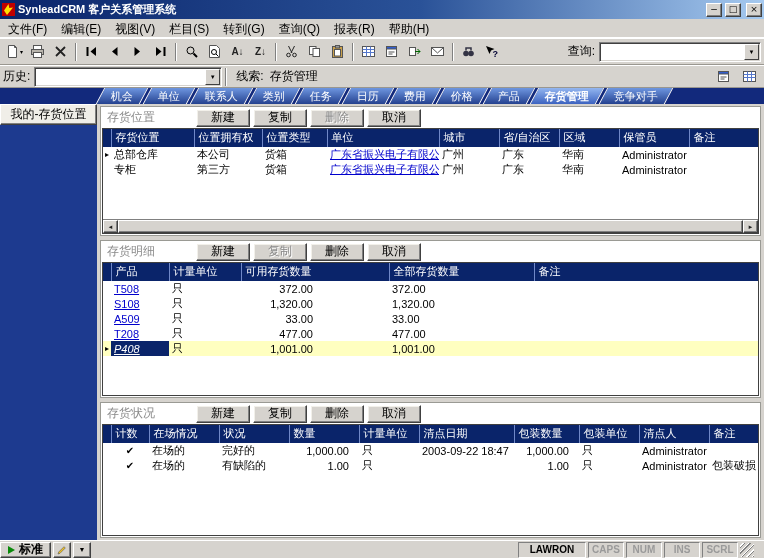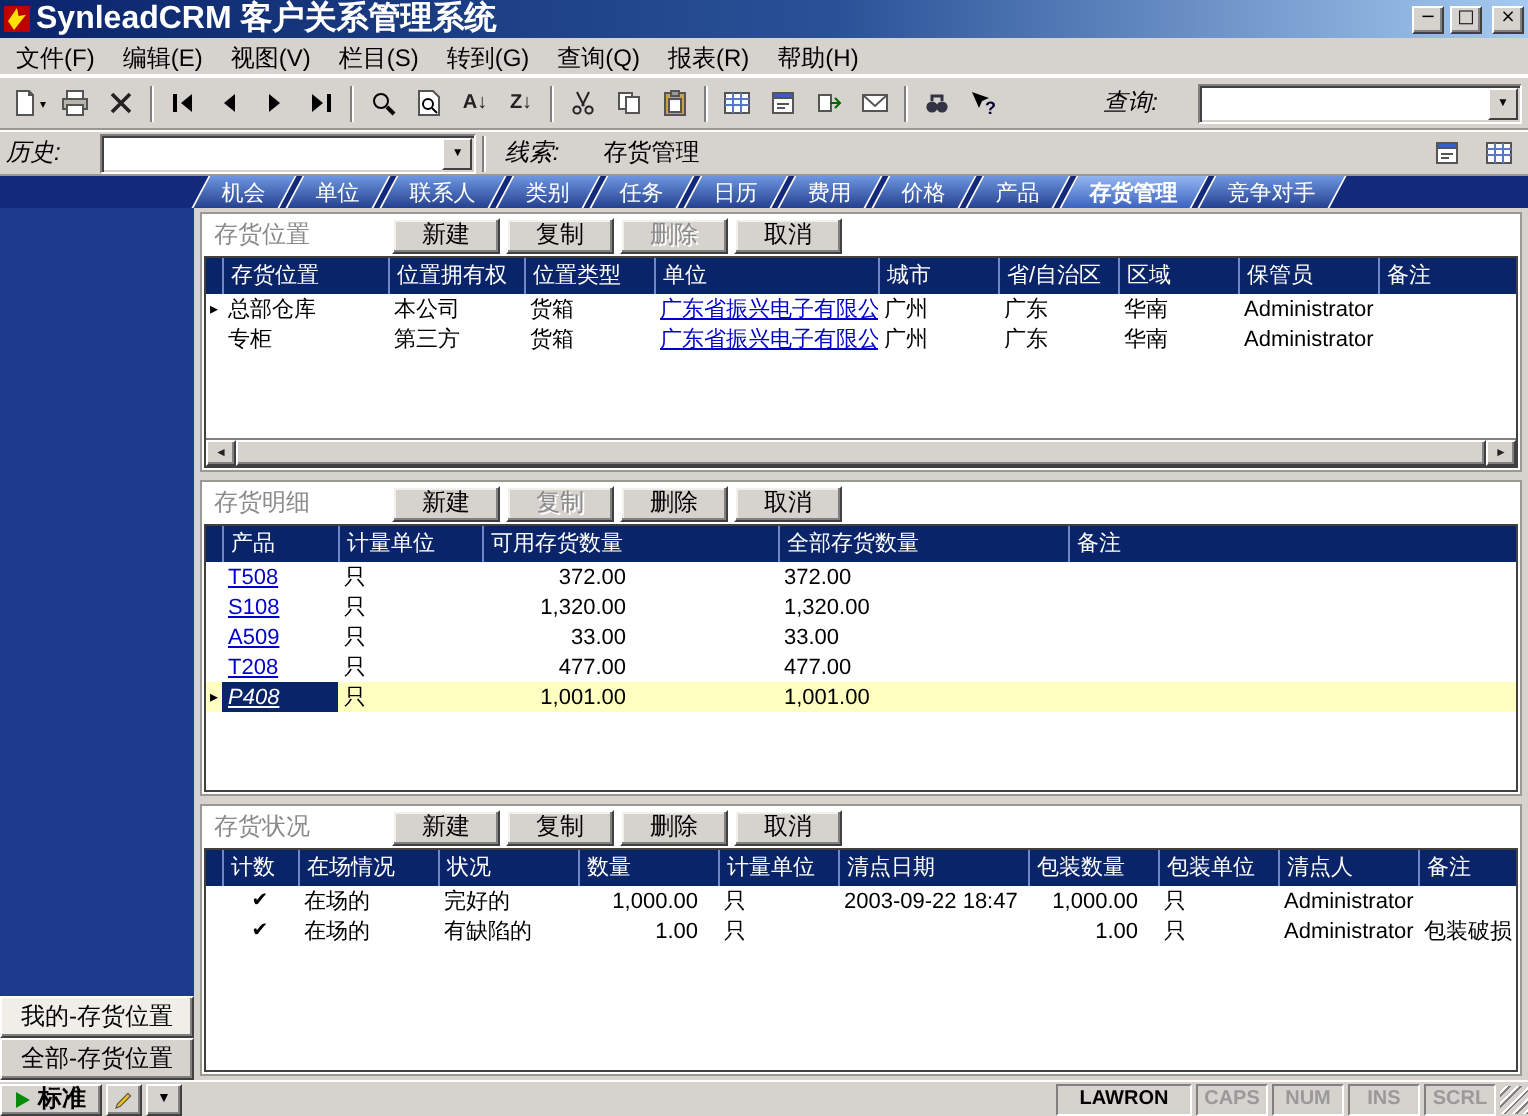--- a/index.html
+++ b/index.html
@@ -2,53 +2,53 @@
 <html><head>
 <meta charset="utf-8">
 <style>
 * { margin:0; padding:0; box-sizing:border-box; }
 html,body { width:764px; height:558px; overflow:hidden; }
 body { font-family:"Liberation Sans","DejaVu Sans",sans-serif; font-size:12px; background:#d6d3ce; color:#000; }
 .window { width:764px; height:558px; display:flex; flex-direction:column; background:#d6d3ce; overflow:hidden; }
 
 
 .titlebar { height:19px; flex:none; background:linear-gradient(90deg,#0a246a 0%,#2a5298 55%,#a6caf0 100%); display:flex; align-items:center; padding:0 2px; gap:3px; }
-.title-text { color:#fff; font-weight:bold; font-size:16px; flex:1; white-space:nowrap; overflow:hidden; }
+.title-text { color:#fff; font-weight:bold; font-size:11px; flex:1; white-space:nowrap; overflow:hidden; }
 .tb-btn { width:16px; height:14px; flex:none; background:#d6d3ce; border:1px solid; border-color:#fff #404040 #404040 #fff; box-shadow:inset -1px -1px 0 #808080; font-size:9px; line-height:11px; text-align:center; font-family:"DejaVu Sans",sans-serif; }
 .tb-btn.close { margin-left:2px; }
 
 
 .menubar { height:19px; flex:none; display:flex; align-items:flex-start; padding-left:1px; border-bottom:1px solid #fff; }
 .menu-item { padding:2px 7px; white-space:nowrap; }
 
 
 .toolbar1 { height:27px; flex:none; display:flex; align-items:center; padding:1px 3px; border-top:1px solid #fff; border-bottom:1px solid #9a9790; }
 .toolbar2 { height:23px; flex:none; display:flex; align-items:center; padding:0 3px; border-top:1px solid #fff; border-bottom:1px solid #9a9790; }
 .tbtn { min-width:23px; height:22px; display:flex; align-items:center; justify-content:center; background:transparent; border:1px solid transparent; }
 .tbtn2 { width:24px; height:20px; display:flex; align-items:center; justify-content:center; background:transparent; border:1px solid transparent; }
 .ticon { display:flex; align-items:center; justify-content:center; }
 .tx { font-size:10px; font-weight:bold; color:#222; white-space:nowrap; }
 .mini-arrow { font-size:6px; margin-left:1px; }
 .tsep { width:2px; height:18px; border-left:1px solid #808080; border-right:1px solid #fff; margin:0 3px; }
-.tlabel { margin:0 20px 0 6px; white-space:nowrap;font-style:italic; }
+.tlabel { margin:0 4px 0 6px; white-space:nowrap; }
 .combo { display:flex; height:20px; background:#fff; border:1px solid; border-color:#808080 #fff #fff #808080; box-shadow:inset 1px 1px 0 #404040, inset -1px -1px 0 #d6d3ce; }
 .combo-text { flex:1; padding:2px 4px; font-size:11px; overflow:hidden; white-space:nowrap; }
 .combo-btn { width:15px; margin:1px; background:#d6d3ce; border:1px solid; border-color:#fff #404040 #404040 #fff; display:flex; align-items:center; justify-content:center; font-size:6px; }
 .clue-value { font-weight:normal; margin-left:2px; white-space:nowrap; }
 
 
 .tabstrip { height:16px; flex:none; background:#12297c; display:flex; align-items:stretch; padding-left:100px; overflow:hidden; }
 .tab { transform:skewX(-28deg); background:linear-gradient(180deg,#6e96e0 0%,#24418f 100%); border-left:1px solid #fff; border-right:1px solid #fff; margin-right:3px; padding:0 10px; display:flex; align-items:center; }
 .tab span { transform:skewX(28deg); display:inline-block; color:#fff; font-size:11px; white-space:nowrap; }
 .tab.active { background:linear-gradient(180deg,#93b6f0 0%,#3c63c0 100%); }
 .tab.active span { font-weight:bold; }
 
 
 .main { flex:1; display:flex; overflow:hidden; }
-.sidebar { width:97px; flex:none; background:#1d3a8f; display:flex; flex-direction:column;justify-content:flex-end; }
+.sidebar { width:97px; flex:none; background:#1d3a8f; display:flex; flex-direction:column; }
 .side-btn { height:21px; width:100%; background:#d6d3ce; border:1px solid; border-color:#fff #404040 #404040 #fff; box-shadow:inset -1px -1px 0 #808080; font-size:12px; display:flex; align-items:center; justify-content:center; white-space:nowrap; overflow:hidden; }
 .side-btn.active { background:#f0eee8; }
 .content { flex:1; padding:2px 3px; display:flex; flex-direction:column; overflow:hidden; }
 
 .sec { background:#ffffff; border:1px solid #9a9a94; display:flex; flex-direction:column; overflow:hidden; }
 .sec + .sec { margin-top:4px; }
 .sec-loc { height:130px; flex:none; }
 .sec-det { height:158px; flex:none; }
 .sec-sta { height:136px; flex:none; }
 .sec-head { height:21px; flex:none; display:flex; align-items:center; gap:3px; padding-left:6px; }
@@ -72,21 +72,21 @@
 .tbl-det tr.sel { background:#ffffc0; }
 .tbl-det tr.sel td:nth-child(2) { background:#0a246a; color:#fff;font-style:italic; }
 .tbl-sta td:nth-child(2) { text-align:center; font-size:10px; }
 .tbl-sta td:nth-child(5), .tbl-sta td:nth-child(8) { text-align:right; padding-right:10px; }
 
 .hscroll { height:14px; flex:none; display:flex; background:#d6d3ce; border-top:1px solid #808080; }
 .sb-arrow { width:15px; height:13px; background:#d6d3ce; border:1px solid; border-color:#fff #404040 #404040 #fff; box-shadow:inset -1px -1px 0 #808080; font-size:6px; display:flex; align-items:center; justify-content:center; color:#222; }
 .sb-thumb { flex:1; background:#d6d3ce; border:1px solid; border-color:#fff #404040 #404040 #fff; box-shadow:inset -1px -1px 0 #808080; }
 
 
-.statusbar { height:18px; flex:none; display:flex; align-items:center; gap:2px; padding:1px 0 1px 0; border-top:1px solid #fff; }
+.statusbar { height:18px; flex:none; display:flex; align-items:center; gap:2px; padding:1px 10px 1px 0; border-top:1px solid #fff; }
 .sb-mode { height:16px; display:flex; align-items:center; gap:4px; padding:0 7px; background:#d6d3ce; border:1px solid; border-color:#fff #404040 #404040 #fff; box-shadow:inset -1px -1px 0 #808080; font-weight:bold; }
 .green-tri { width:0; height:0; border-left:7px solid #0a8a0a; border-top:4px solid transparent; border-bottom:4px solid transparent; }
 .sb-mini { width:18px; height:16px; background:#d6d3ce; border:1px solid; border-color:#fff #404040 #404040 #fff; box-shadow:inset -1px -1px 0 #808080; display:flex; align-items:center; justify-content:center; font-size:7px; }
 .sb-fill { flex:1; }
 .sb-panel { height:16px; border:1px solid; border-color:#808080 #fff #fff #808080; padding:1px 5px; font-size:10px; display:flex; align-items:center; justify-content:center; }
 .sb-panel.user { width:68px; font-weight:bold; }
 .sb-panel.dim { width:36px; color:#9a9a9a; font-weight:bold; }
 .grip { width:14px; height:14px; align-self:flex-end; background:repeating-linear-gradient(135deg,#d6d3ce 0 2px,#fff 2px 3px,#808080 3px 4px); }
 </style>
 </head>
@@ -358,21 +358,20 @@
       </div>
       <div class="tab">
         <span>竞争对手</span>
       </div>
     </div>
 
   <div class="main">
     <div class="sidebar">
       <div>
           <div class="side-btn active">我的-存货位置</div>
-          <div class="side-btn">全部-存货位置</div>
         </div>
     </div>
 
     <div class="content">
 
       <div class="sec sec-loc">
         <div class="sec-head">
           <span class="sec-title">存货位置</span>
           <button class="btn">新建</button>
           <button class="btn">复制</button>

